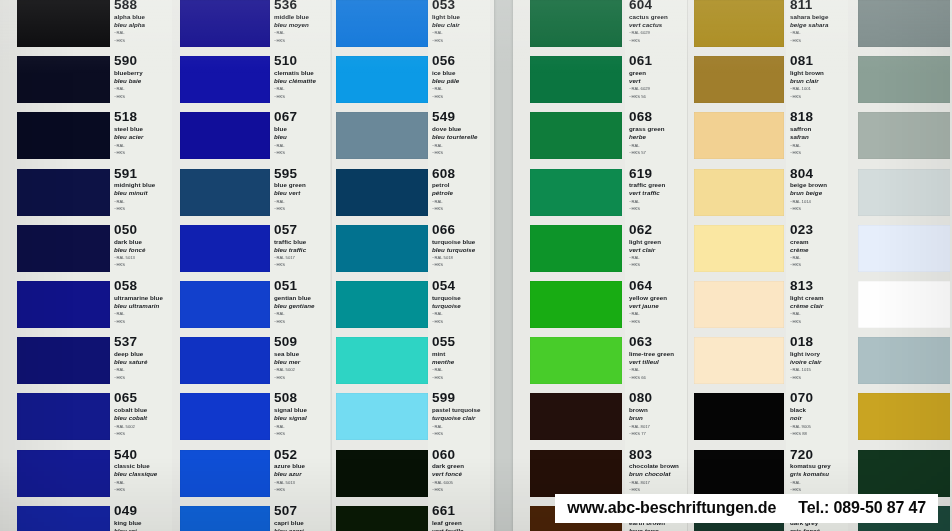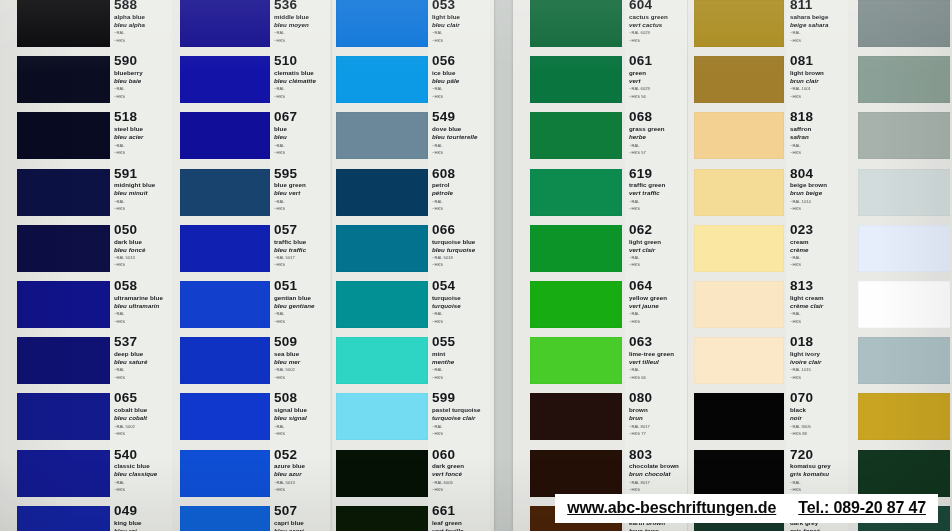--- a/index.html
+++ b/index.html
@@ -100,21 +100,20 @@
     align-items: baseline;
     gap: 22px;
     z-index: 40;
   }
   #watermark span {
     font-size: 16px;
     font-weight: 700;
     color: #0a0a0a;
     letter-spacing: -.15px;
     white-space: nowrap;
-    text-decoration: underline;
   }
 </style>
 </head>
 <body>
 
 <div id="chart">
     <div class="page" style="left: 0px; width: 172px;"></div>
     <div class="page" style="left: 172px; width: 160px;"></div>
     <div class="page" style="left: 332px; width: 162px;"></div>
     <div class="page" style="left: 513px; width: 175px;"></div>
@@ -542,14 +541,14 @@
       <div class="swatch" title="" style="top: 455.6px; height: 47px; background: rgb(18, 54, 31);"></div>
       <div class="swatch" title="" style="top: 511.8px; height: 47px; background: rgb(29, 75, 61);"></div>
     </div>
     <div class="labelcol" style="left: 950px; width: 2px;"></div>
     <div id="softness"></div>
     <div id="vignette"></div>
   </div>
 
 <div id="watermark">
   <span>www.abc-beschriftungen.de</span>
-  <span>Tel.: 089-20 87 47</span>
+  <span>Tel.: 089-50 87 47</span>
 </div>
 
 </body></html>

